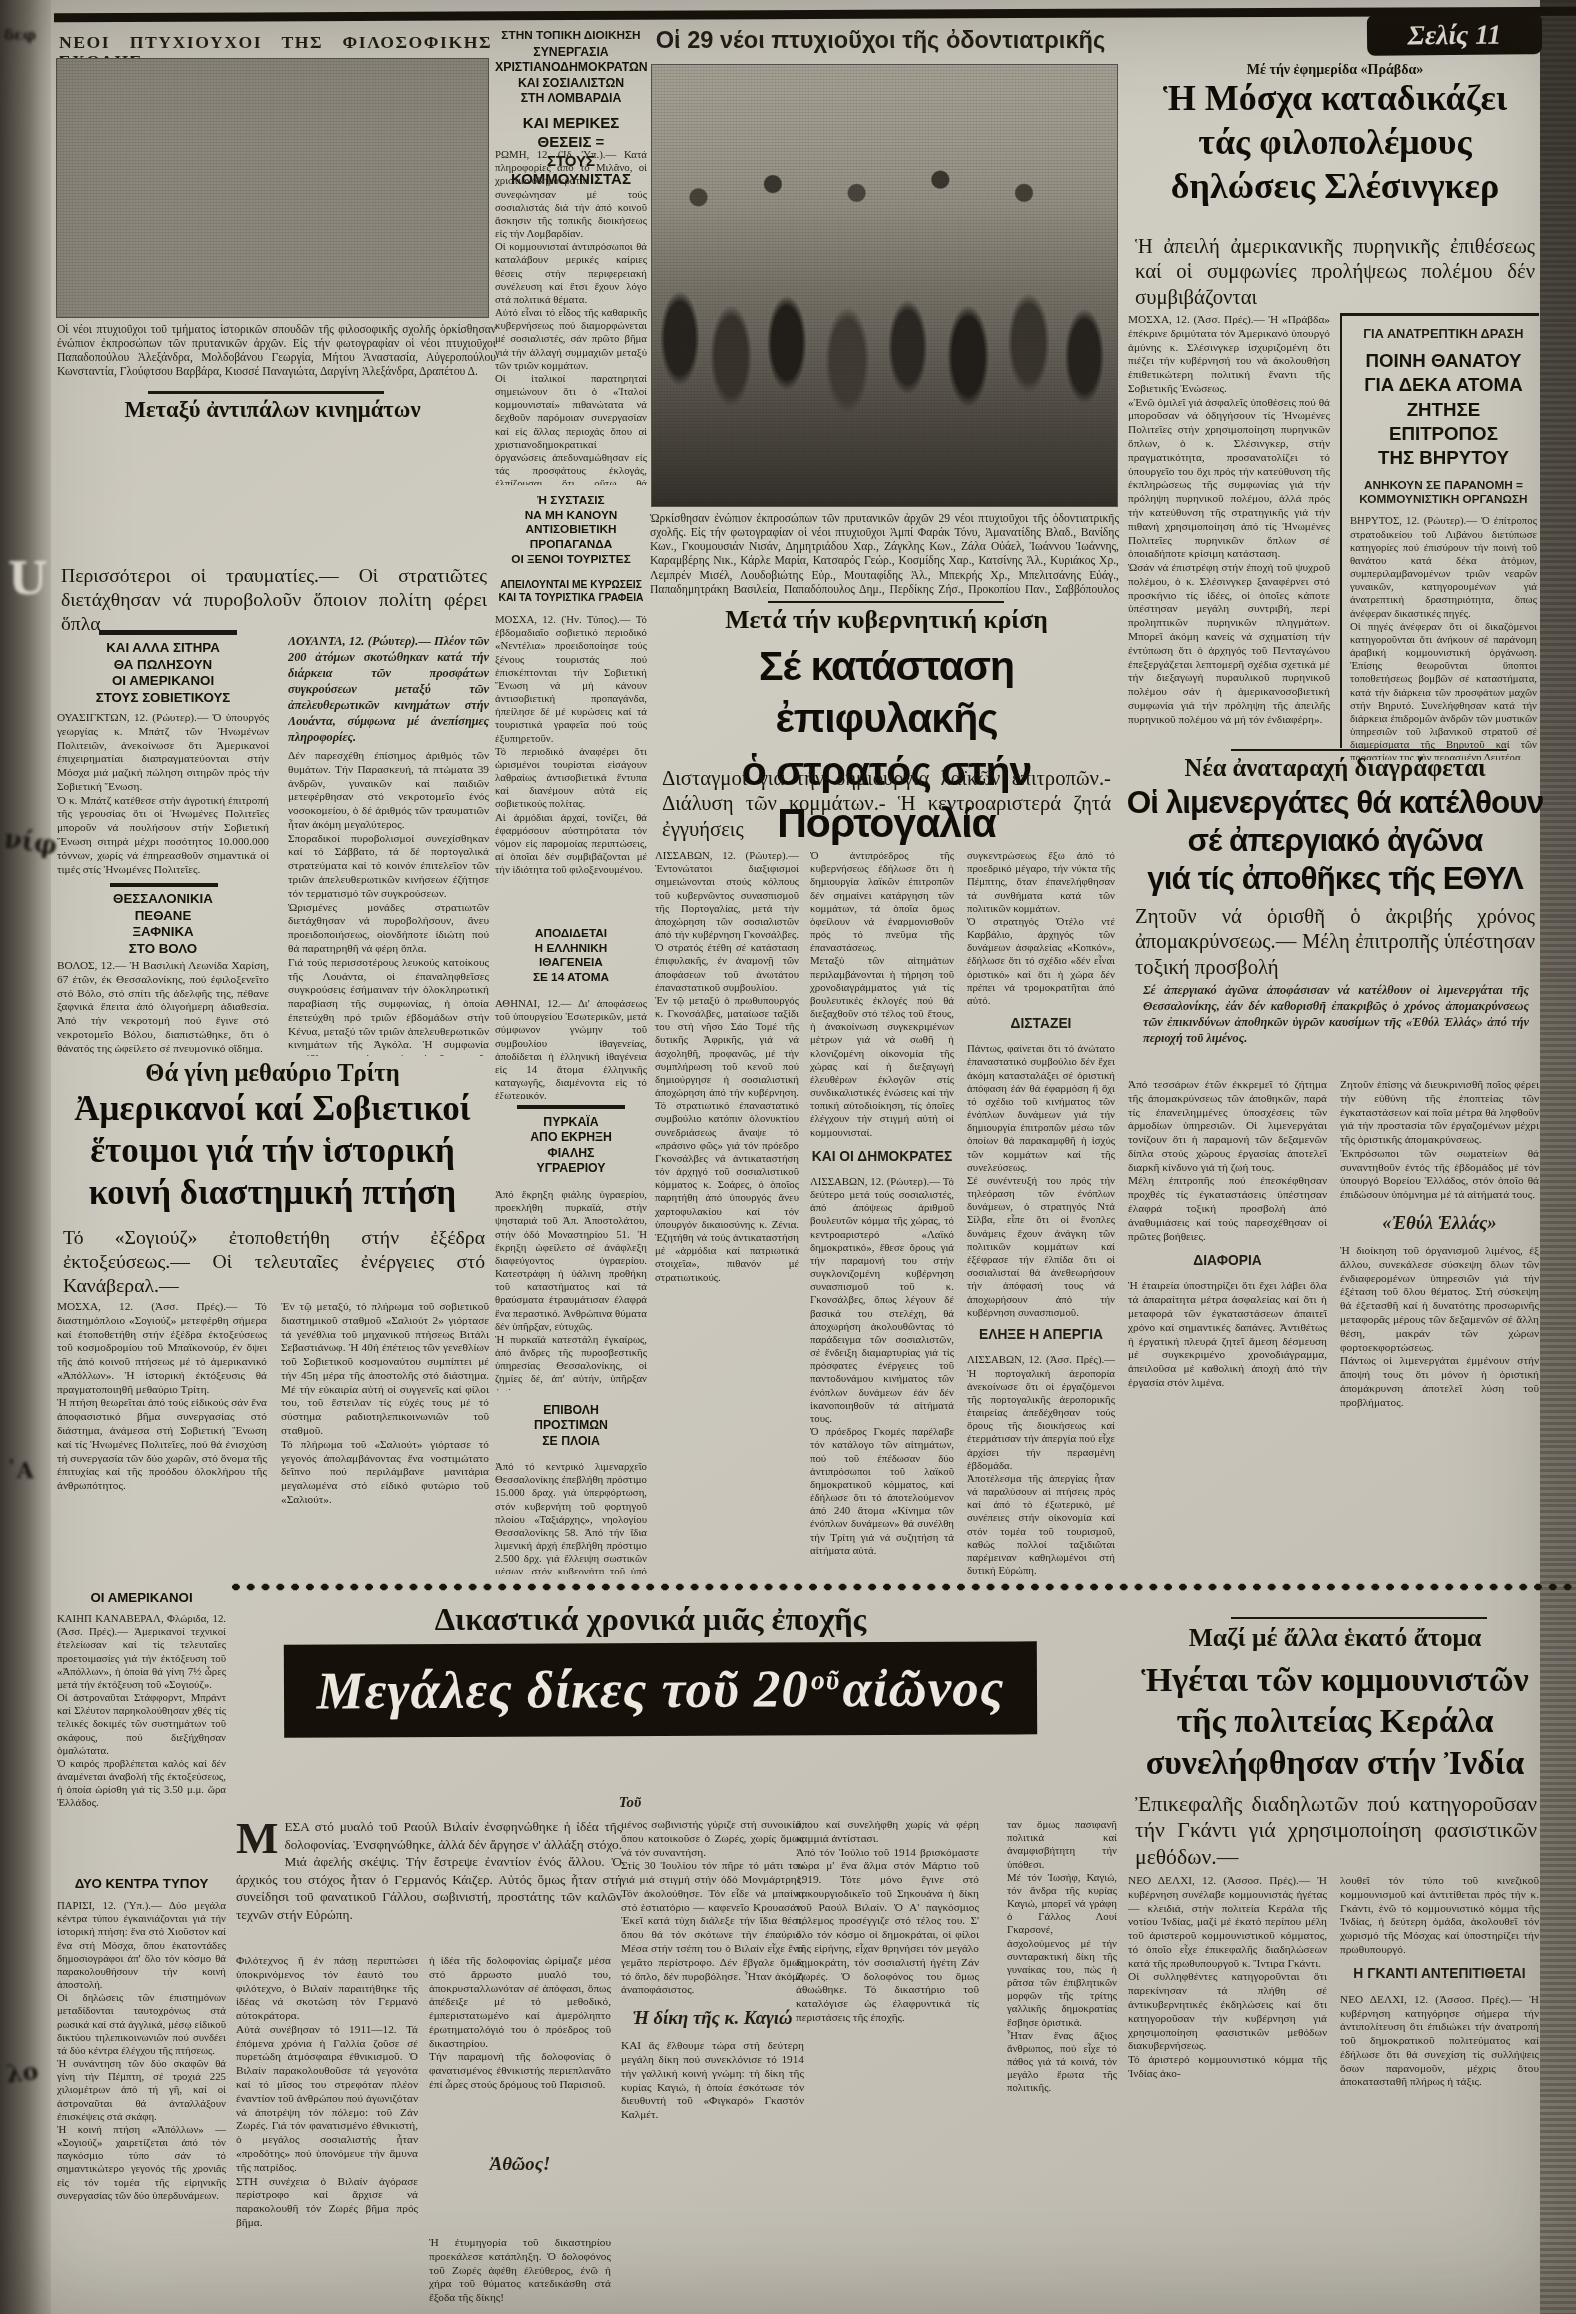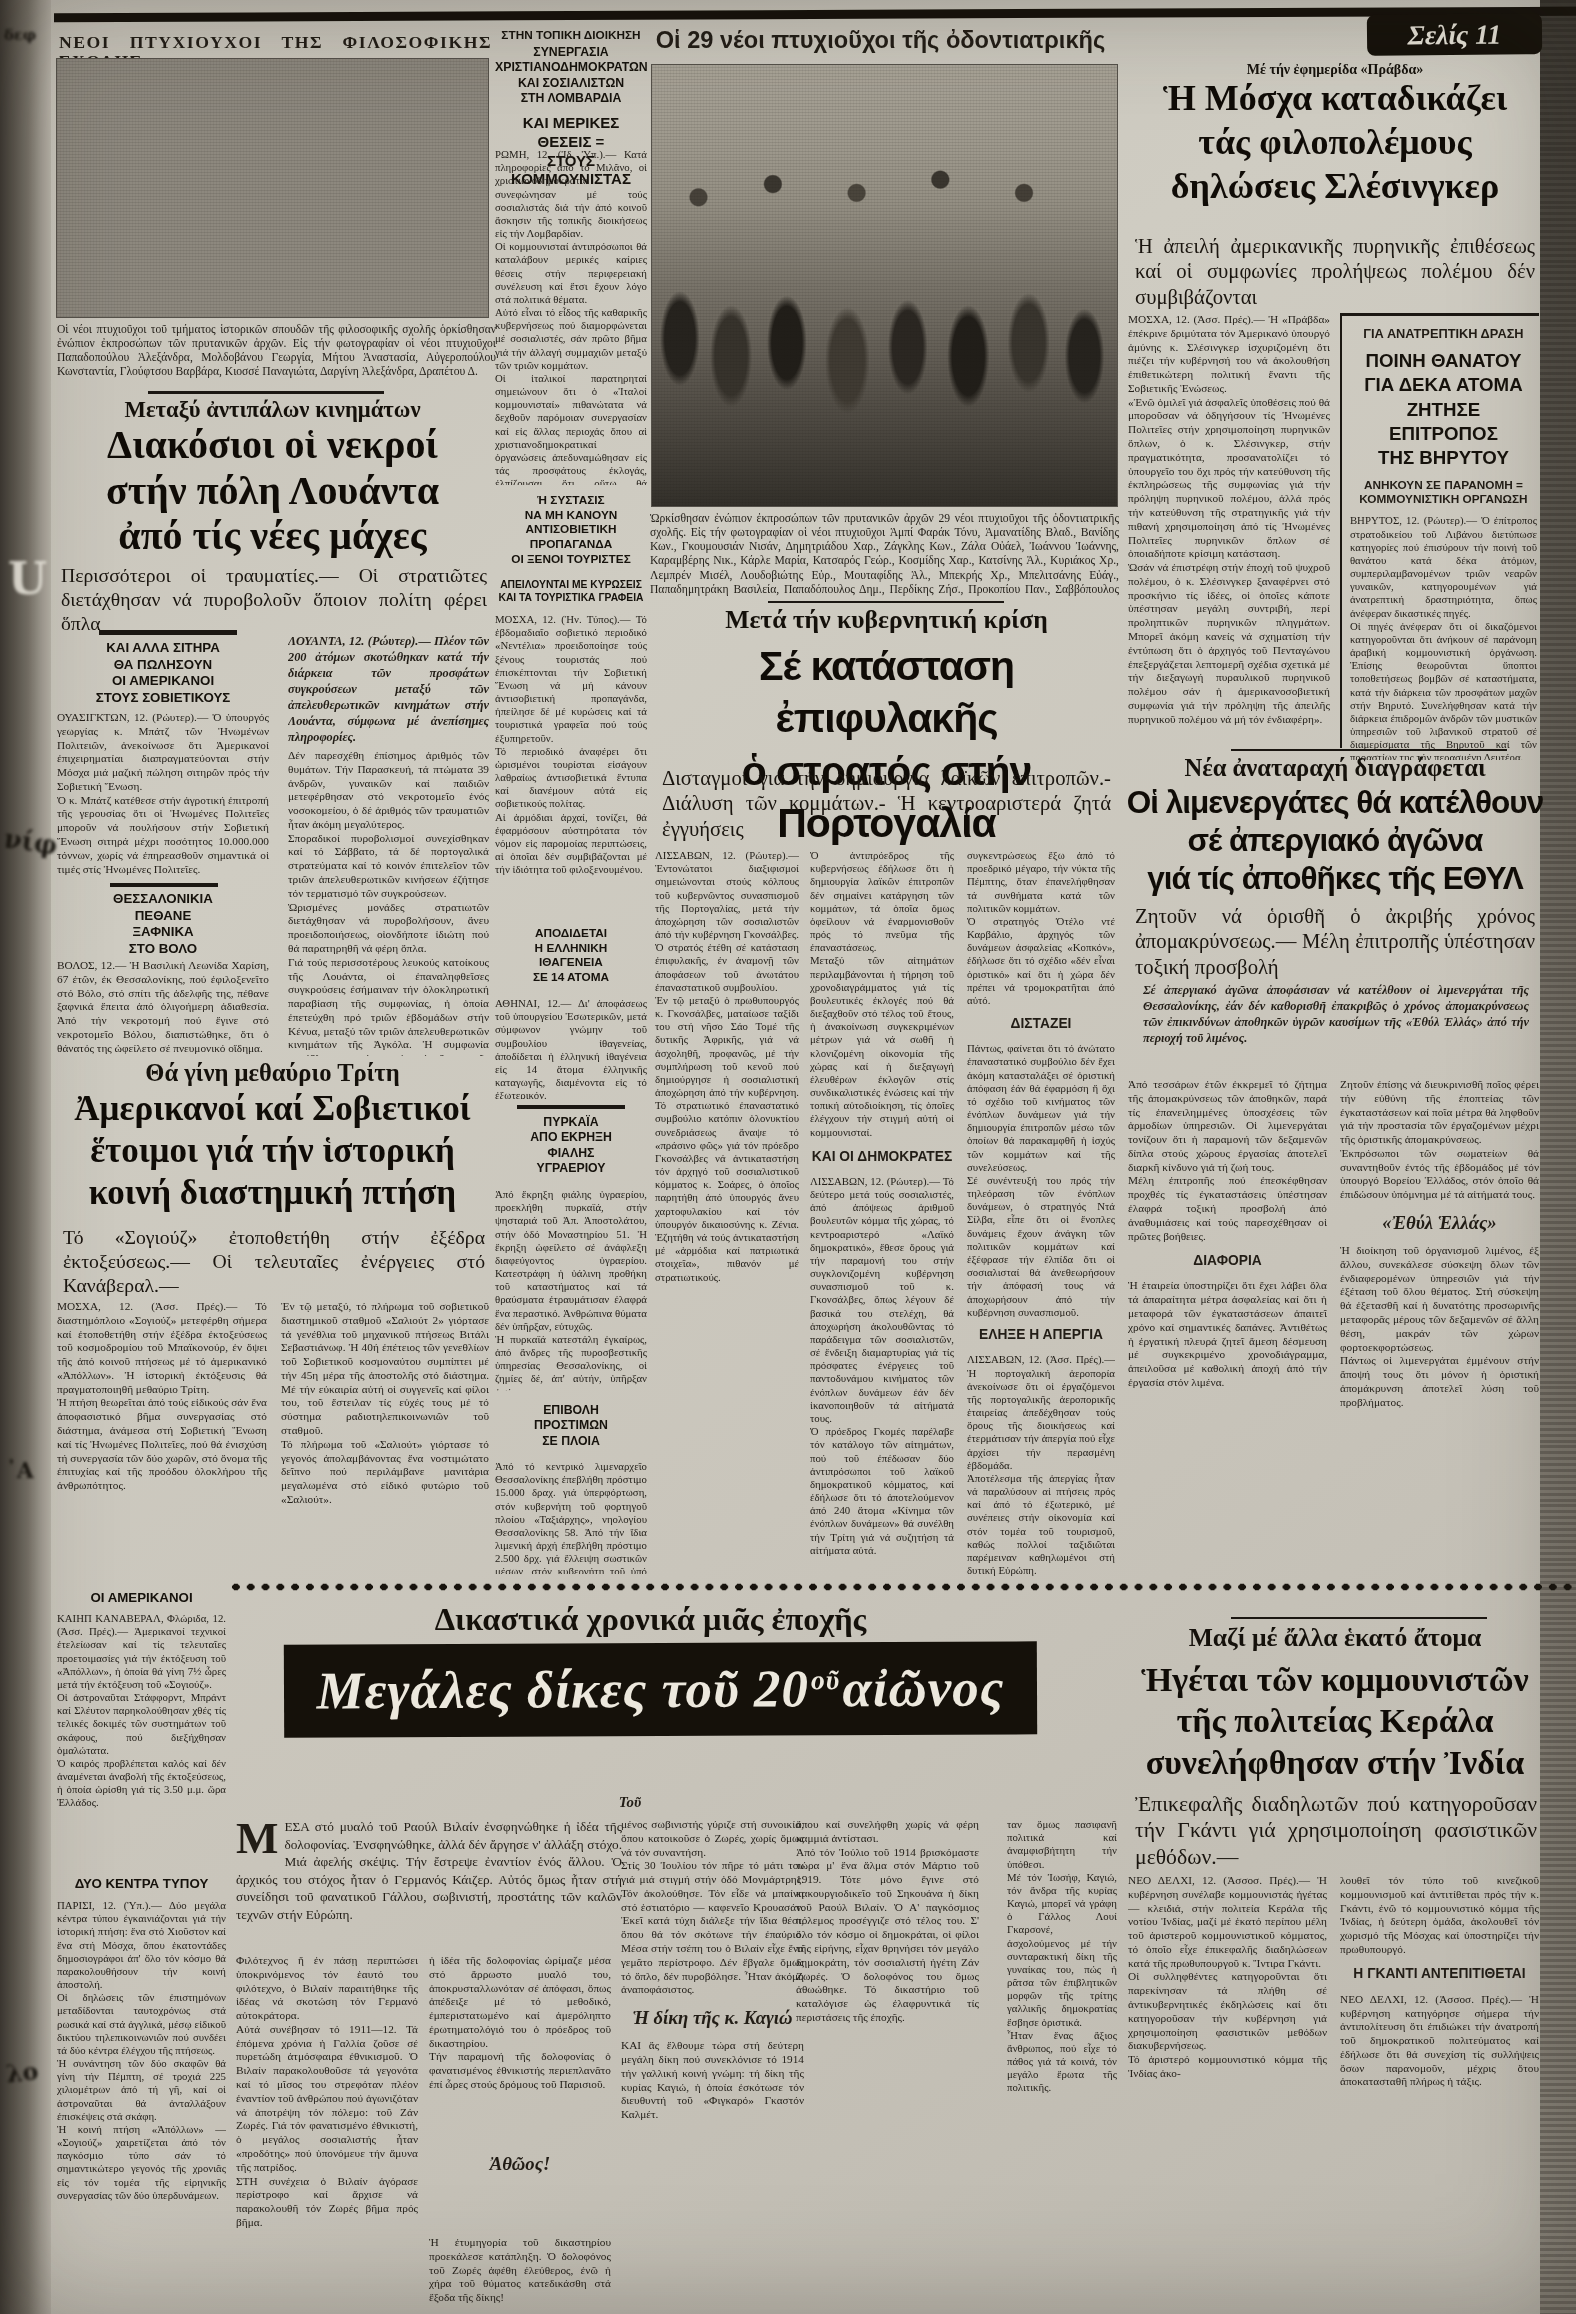--- a/index.html
+++ b/index.html
@@ -70,23 +70,20 @@
         radial-gradient(11.8px 11.8px at 52% 40%,#3a362f 0 60%,transparent 70%),
         radial-gradient(11.8px 11.8px at 70% 37%,#433e36 0 60%,transparent 70%),
         radial-gradient(11.8px 11.8px at 88% 41%,#39352e 0 60%,transparent 70%),
         linear-gradient(180deg,#b2ada2 0%,#a29d92 38%,#6f6a61 72%,#46423b 100%);">
       <div class="grain"></div>
     </div>
   <div class="blk bodytxt" style="left:57px;top:323px;width:439px;height:65px;font-size:11.6px;">Οἱ νέοι πτυχιοῦχοι τοῦ τμήματος ἱστορικῶν σπουδῶν τῆς φιλοσοφικῆς σχολῆς ὁρκίσθησαν ἐνώπιον ἐκπροσώπων τῶν πρυτανικῶν ἀρχῶν. Εἰς τήν φωτογραφίαν οἱ νέοι πτυχιοῦχοι Παπαδοπούλου Ἀλεξάνδρα, Μολδοβάνου Γεωργία, Μήτου Ἀναστασία, Αὐγεροπούλου Κωνσταντία, Γλούφτσου Βαρβάρα, Κιοσσέ Παναγιώτα, Δαργίνη Ἀλεξάνδρα, Δραπέτου Δ.</div>
 
   <div class="blk hr" style="left:148px;top:391px;width:236px;"></div>
   <div class="blk kicker" style="left:57px;top:398px;width:431px;">Μεταξύ ἀντιπάλων κινημάτων</div>
-  <div class="blk headline" style="left:57px;top:422px;width:431px;font-size:40px;">Διακόσιοι οἱ νεκροί
-στήν πόλη Λουάντα
-ἀπό τίς νέες μάχες</div>
   <div class="blk subdeck" style="left:61px;top:563px;width:426px;">Περισσότεροι οἱ τραυματίες.— Οἱ στρατιῶτες διετάχθησαν νά πυροβολοῦν ὅποιον πολίτη φέρει ὅπλα</div>
   <div class="blk hr" style="left:99px;top:630px;width:138px;height:4.9px;"></div>
   <div class="blk colhead" style="left:57px;top:640px;width:212px;">ΚΑΙ ΑΛΛΑ ΣΙΤΗΡΑ
 ΘΑ ΠΩΛΗΣΟΥΝ
 ΟΙ ΑΜΕΡΙΚΑΝΟΙ
 ΣΤΟΥΣ ΣΟΒΙΕΤΙΚΟΥΣ</div>
   <div class="blk bodytxt" style="left:57px;top:711px;width:212px;height:165px;">ΟΥΑΣΙΓΚΤΩΝ, 12. (Ρώυτερ).— Ὁ ὑπουργός γεωργίας κ. Μπάτζ τῶν Ἡνωμένων Πολιτειῶν, ἀνεκοίνωσε ὅτι Ἀμερικανοί ἐπιχειρηματίαι διαπραγματεύονται στήν Μόσχα μιά μαζική πώληση σιτηρῶν πρός τήν Σοβιετική Ἕνωση.
 Ὁ κ. Μπάτζ κατέθεσε στήν ἀγροτική ἐπιτροπή τῆς γερουσίας ὅτι οἱ Ἡνωμένες Πολιτεῖες μποροῦν νά πουλήσουν στήν Σοβιετική Ἕνωση σιτηρά μέχρι ποσότητος 10.000.000 τόννων, χωρίς νά ἐπηρεασθοῦν σημαντικά οἱ τιμές στίς Ἡνωμένες Πολιτεῖες.</div>
   <div class="blk hr" style="left:110px;top:883px;width:108px;height:3.9px;"></div>
   <div class="blk colhead" style="left:57px;top:891px;width:212px;">ΘΕΣΣΑΛΟΝΙΚΙΑ

